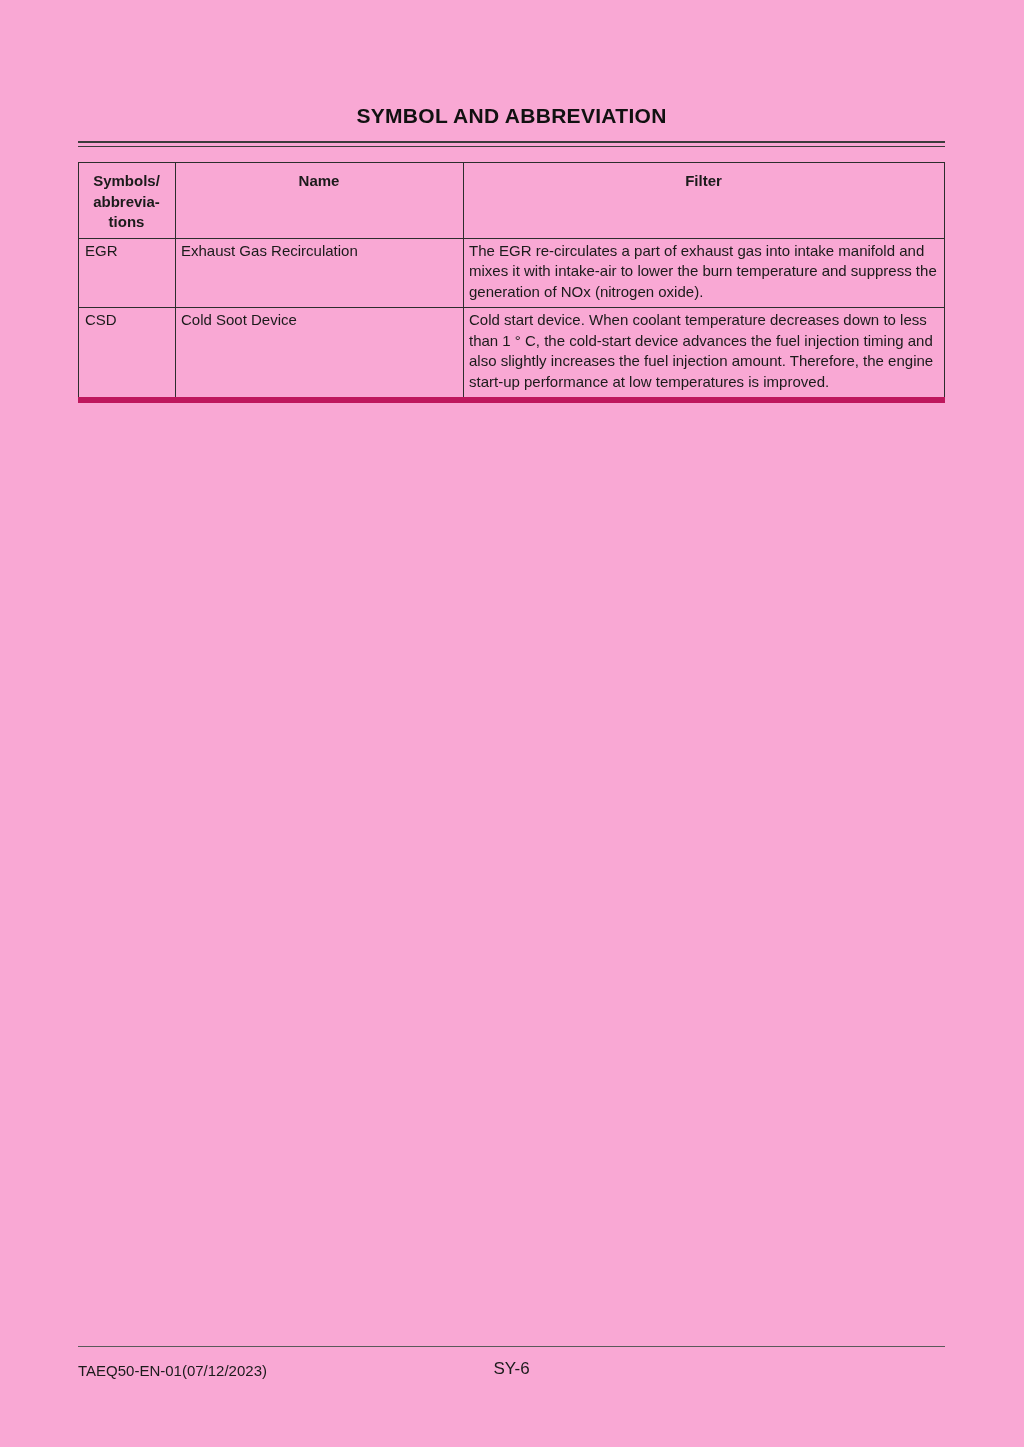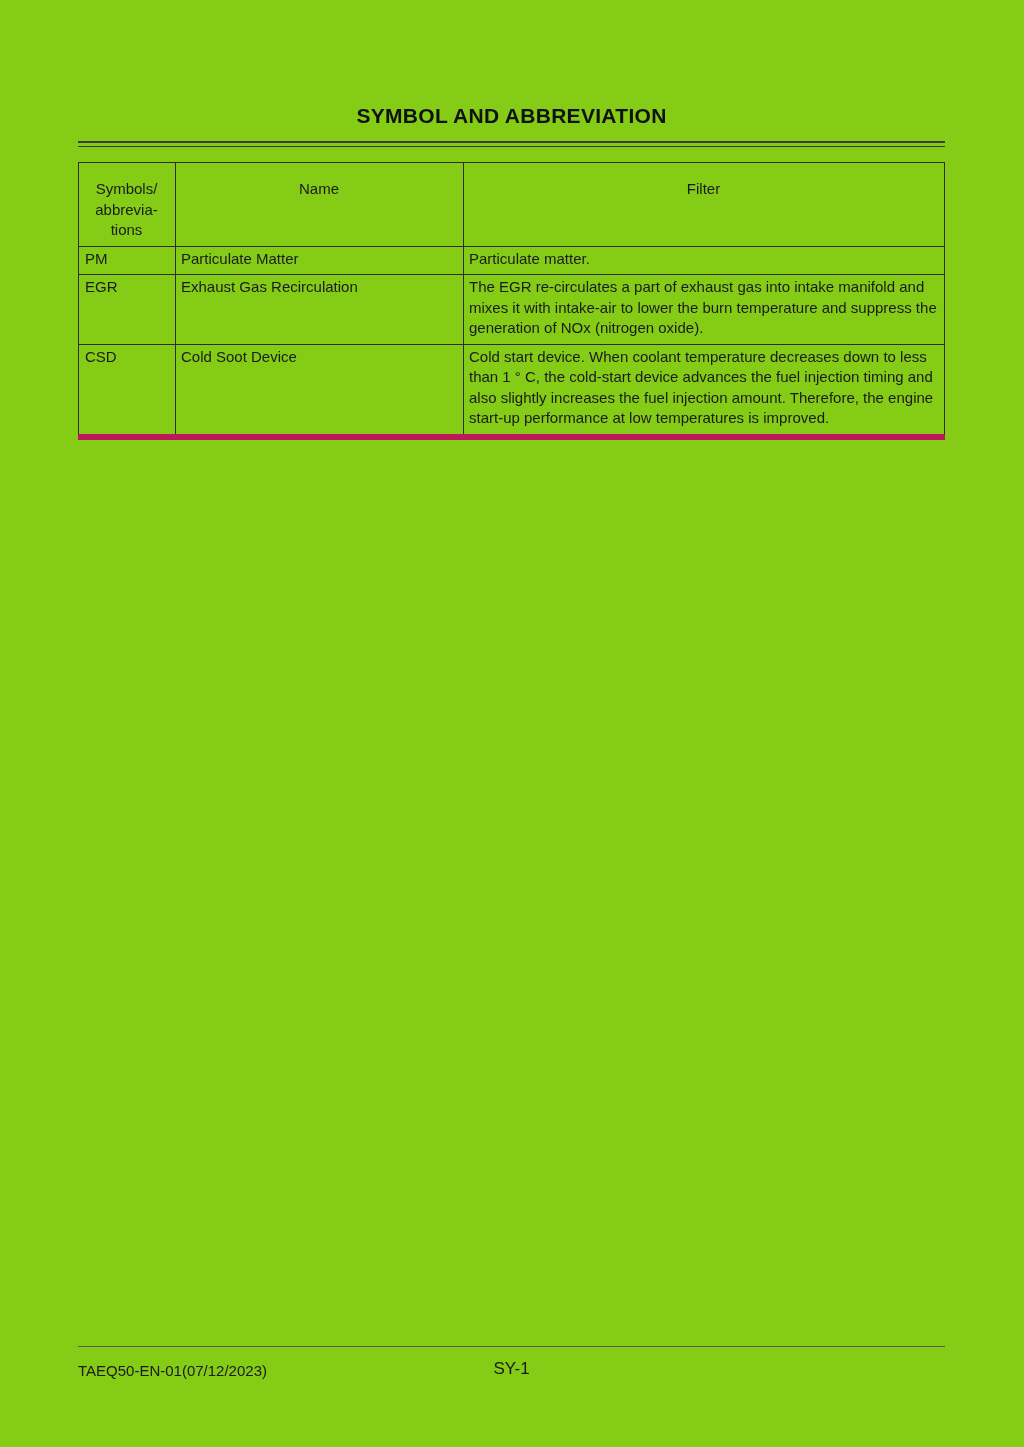--- a/index.html
+++ b/index.html
@@ -4,21 +4,21 @@
 <style>
   html, body {
     margin: 0;
     padding: 0;
     background: #ffffff;
   }
   .page {
     position: relative;
     width: 1024px;
     height: 1447px;
-    background: #84cc16;
+    background: #f9a8d4;
     box-sizing: border-box;
     padding: 104px 79px 0 78px;
     font-family: "Liberation Sans", sans-serif;
     color: #1b1b1b;
   }
   .title {
     margin: 0 0 13px 0;
     font-size: 21px;
     font-weight: bold;
     text-align: center;
@@ -41,25 +41,25 @@
   col.c3 { width: auto; }
   .sym-table th, .sym-table td {
     border: 1px solid #2d2d2d;
     vertical-align: top;
     font-size: 15px;
     line-height: 1.37;
     padding: 2px 6px 5px 5px;
     word-wrap: break-word;
   }
   .sym-table th {
-    font-weight: normal;
+    font-weight: bold;
     text-align: center;
     height: 64px;
     box-sizing: border-box;
-    padding-top: 16px;
+    padding-top: 8px;
   }
   th.symhdr {
     white-space: pre-line;
   }
   .sym-table td.sym {
     padding-left: 6px;
   }
   .sym-table tbody tr:last-child td {
     border-bottom: 6px solid #be185d;
   }
@@ -110,38 +110,33 @@
       <tr>
         <th class="symhdr">Symbols/
 abbrevia-
 tions</th>
         <th>Name</th>
         <th>Filter</th>
       </tr>
     </thead>
     <tbody>
       <tr>
-        <td class="sym">PM</td>
-        <td>Particulate Matter</td>
-        <td>Particulate matter.</td>
-      </tr>
-      <tr>
         <td class="sym">EGR</td>
         <td>Exhaust Gas Recirculation</td>
         <td>The EGR re-circulates a part of exhaust gas into intake manifold and mixes it with intake-air to lower the burn temperature and suppress the generation of NOx (nitrogen oxide).</td>
       </tr>
       <tr>
         <td class="sym">CSD</td>
         <td>Cold Soot Device</td>
         <td>Cold start device. When coolant temperature decreases down to less than 1 ° C, the cold-start device advances the fuel injection timing and also slightly increases the fuel injection amount. Therefore, the engine start-up performance at low temperatures is improved.</td>
       </tr>
     </tbody>
   </table>
 
   <div class="footer">
     <div class="footer-rule"></div>
     <div class="footer-row">
       <span class="doc-code">TAEQ50-EN-01(07/12/2023)</span>
-      <span class="page-num">SY-1</span>
+      <span class="page-num">SY-6</span>
     </div>
   </div>
 
 </div>
 
 </body></html>

